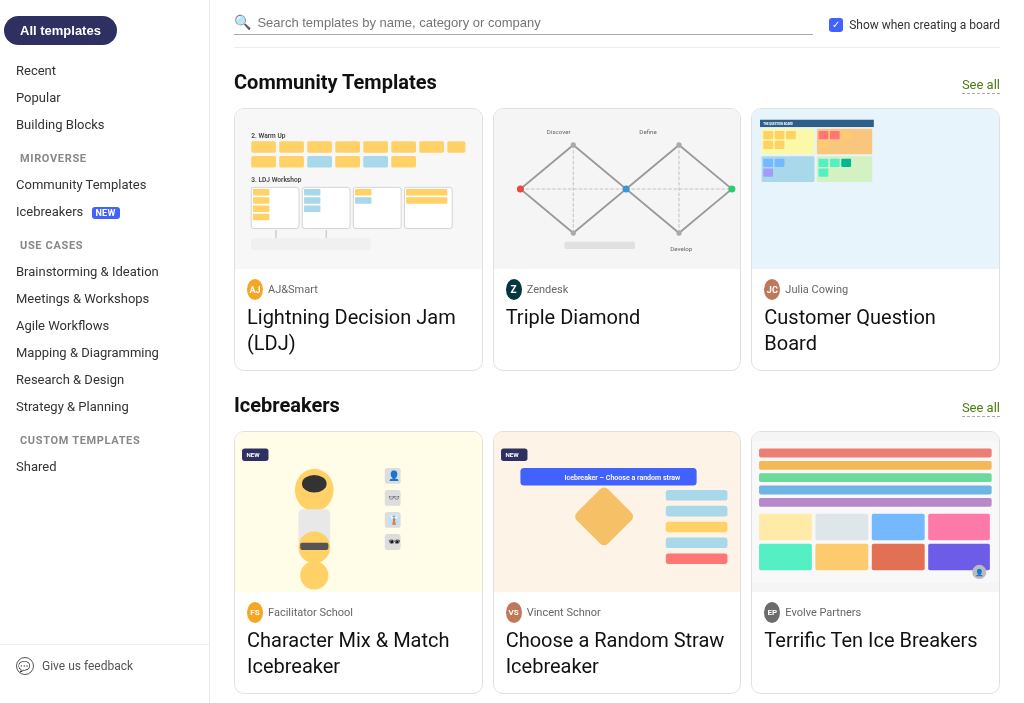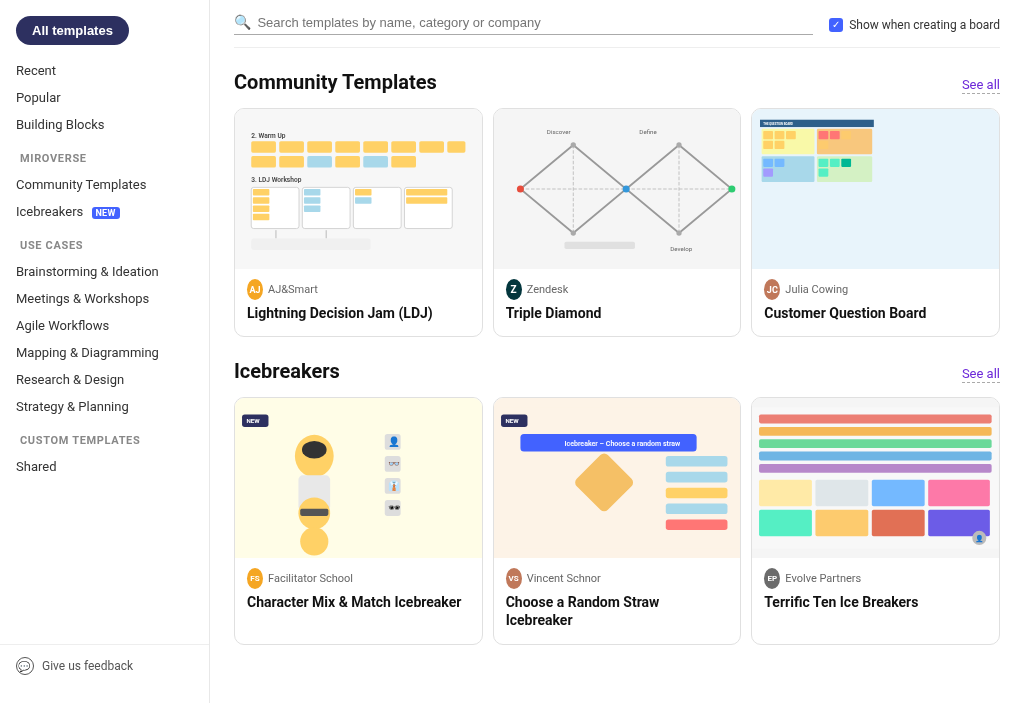--- a/index.html
+++ b/index.html
@@ -9,21 +9,21 @@
     .sidebar {
       width: 210px;
       min-width: 210px;
       border-right: 1px solid #e8e8e8;
       padding: 16px 0;
       display: flex;
       flex-direction: column;
       height: 100%;
       overflow-y: auto;
     }
-    .sidebar-top { padding: 0 16px 12px; text-decoration: underline; }
+    .sidebar-top { padding: 0 4px 12px; text-decoration: underline; }
     .btn-all-templates {
       background: #2d3060;
       color: #fff;
       border: none;
       border-radius: 20px;
       padding: 7px 16px;
       font-size: 13px;
       font-weight: 600;
       cursor: pointer;
       display: inline-block;
@@ -134,21 +134,21 @@
     
     .section-header {
       display: flex;
       align-items: baseline;
       justify-content: space-between;
       margin: 22px 0 14px;
     }
     .section-title { font-size: 20px; font-weight: 700; color: #111; }
     .see-all {
       font-size: 13px;
-      color: #6d28d9;
+      color: #4d7c0f;
       text-decoration: none;
       cursor: pointer;
       border-bottom: 1.5px dashed #aaa;
       padding-bottom: 1px;
     }
 
     
     .template-grid {
       display: grid;
       grid-template-columns: repeat(3, 1fr);
@@ -178,21 +178,21 @@
     .author-avatar {
       width: 16px; height: 21px;
       border-radius: 50%;
       display: flex; align-items: center; justify-content: center;
       font-size: 9px;
       font-weight: 700;
       color: #fff;
       flex-shrink: 0;
     }
     .author-name { font-size: 11px; color: #666; }
-    .card-title { font-size: 14px; font-weight: 700; color: #111; line-height: 1.3; }
+    .card-title { font-size: 20px; font-weight: 400; color: #111; line-height: 1.3; }
 
     
     .img-ldj {
       background: #f7f7f7;
       padding: 8px;
     }
 
     .img-triple {
       background: #f5f5f5;
       display: flex; align-items: center; justify-content: center;

